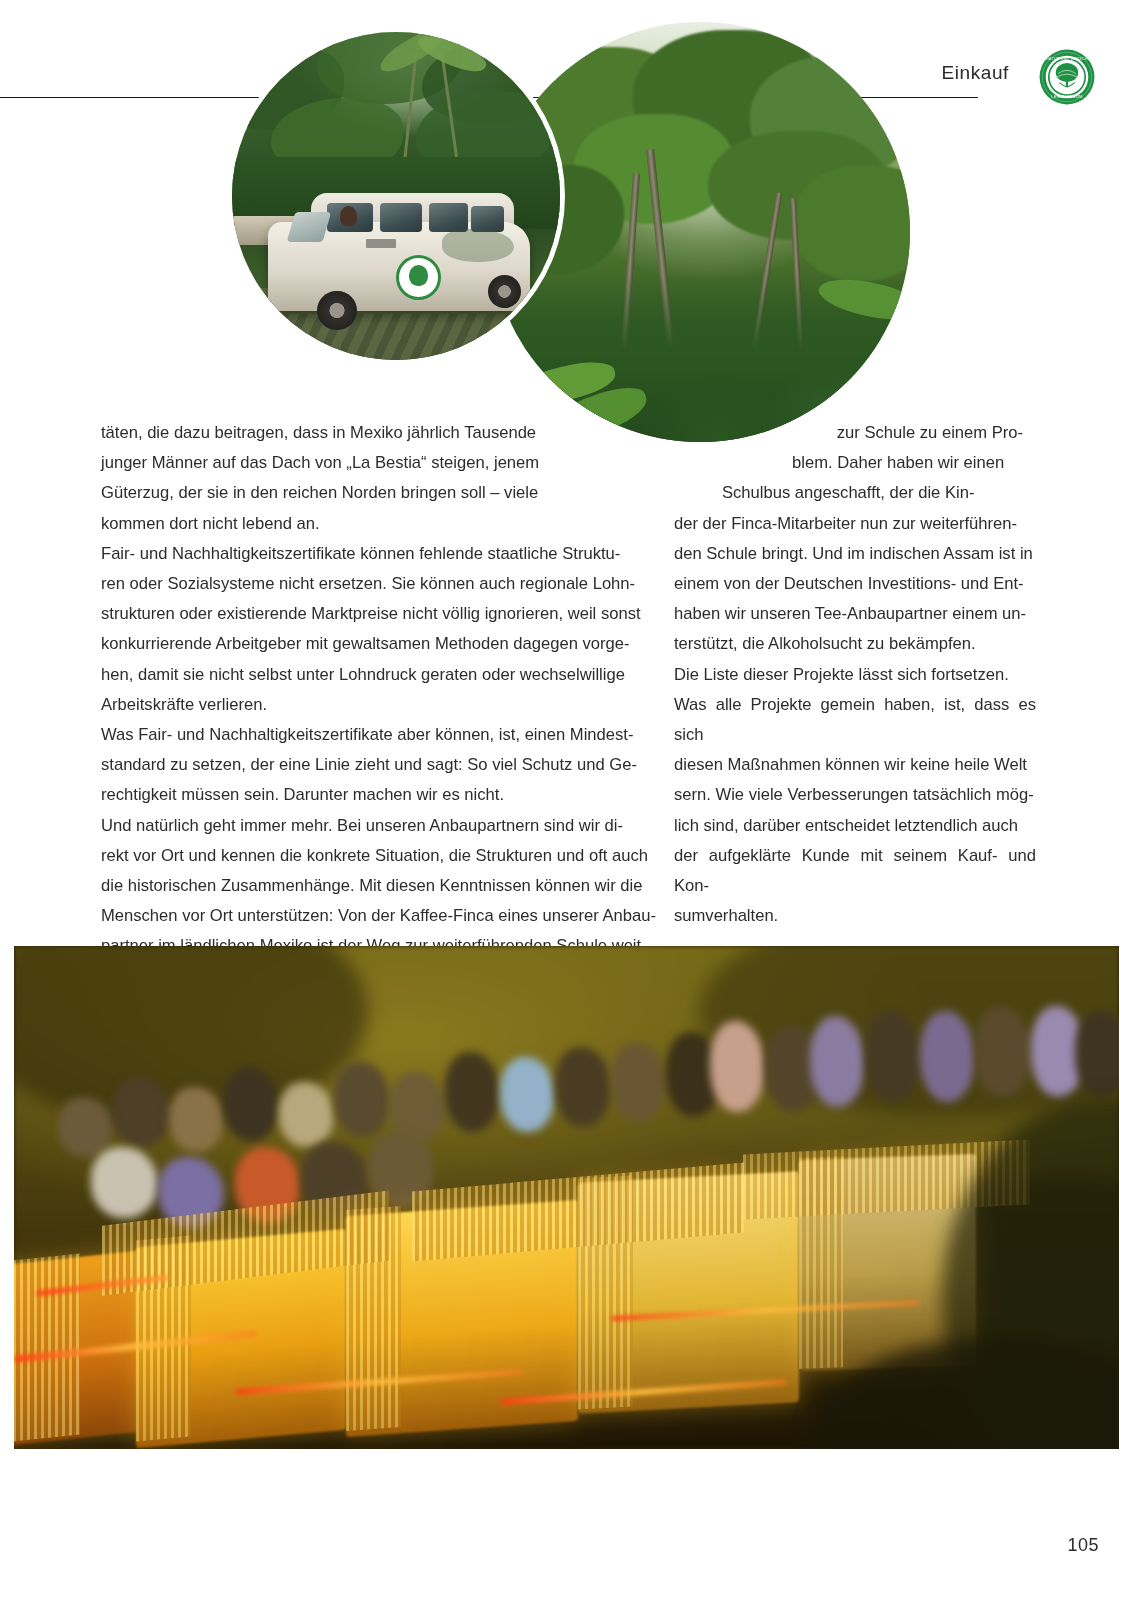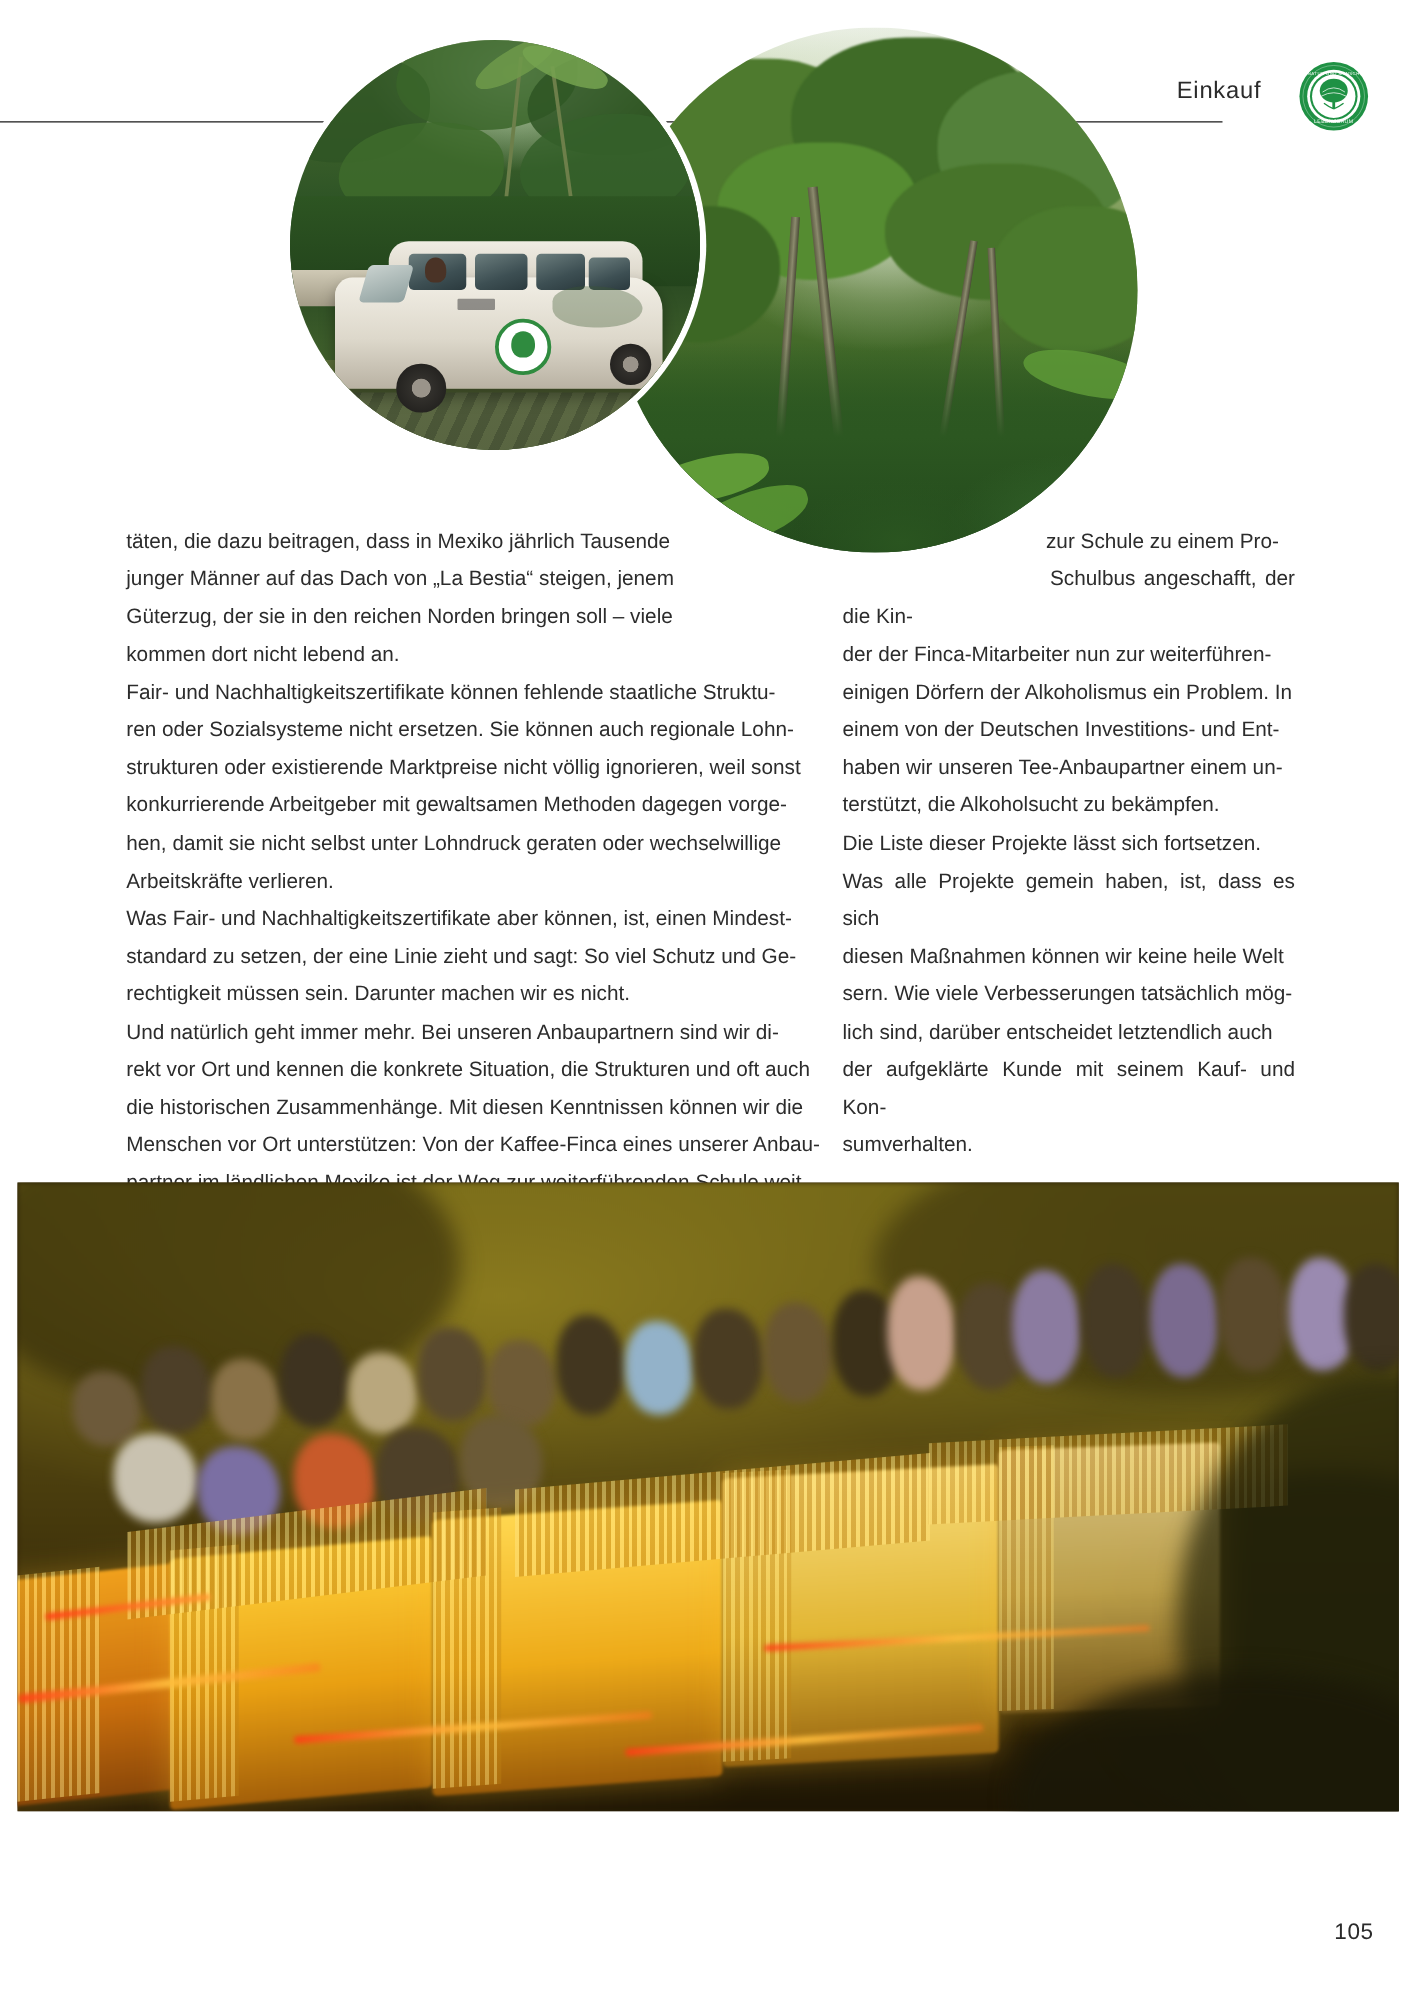--- a/index.html
+++ b/index.html
@@ -367,24 +367,25 @@
 rekt vor Ort und kennen die konkrete Situation, die Strukturen und oft auch
 die historischen Zusammenhänge. Mit diesen Kenntnissen können wir die
 Menschen vor Ort unterstützen: Von der Kaffee-Finca eines unserer Anbau-
 partner im ländlichen Mexiko ist der Weg zur weiterführenden Schule weit.
 Gerade in der Regenzeit wurde der bis zu einer Stunde dauernde Fußweg</div>
 
 <div id="col-right">
   <div id="right-carve"></div>
   <span class="rcol-line">zur Schule zu einem Pro-</span>
   <div id="right-carve-2"></div>
+  <span class="rcol-line">blem. Daher haben wir einen</span>
   <div id="right-carve-3"></div>
   <span class="rcol-line">Schulbus angeschafft, der die Kin-</span>
   <span class="rcol-line">der der Finca-Mitarbeiter nun zur weiterführen-</span>
-  <span class="rcol-line">einigen Dörfern der Alkoholismus ein Problem. In</span>
+  <span class="rcol-line">den Schule bringt. Und im indischen Assam ist in</span>
   <span class="rcol-line">einem von der Deutschen Investitions- und Ent-</span>
   <span class="rcol-line">haben wir unseren Tee-Anbaupartner einem un-</span>
   <span class="rcol-line">terstützt, die Alkoholsucht zu bekämpfen.</span>
   <span class="rcol-line">Die Liste dieser Projekte lässt sich fortsetzen.</span>
   <span class="rcol-line">Was alle Projekte gemein haben, ist, dass es sich</span>
   <span class="rcol-line">diesen Maßnahmen können wir keine heile Welt</span>
   <span class="rcol-line">sern. Wie viele Verbesserungen tatsächlich mög-</span>
   <span class="rcol-line">lich sind, darüber entscheidet letztendlich auch</span>
   <span class="rcol-line">der aufgeklärte Kunde mit seinem Kauf- und Kon-</span>
   <span class="rcol-line">sumverhalten.</span>

